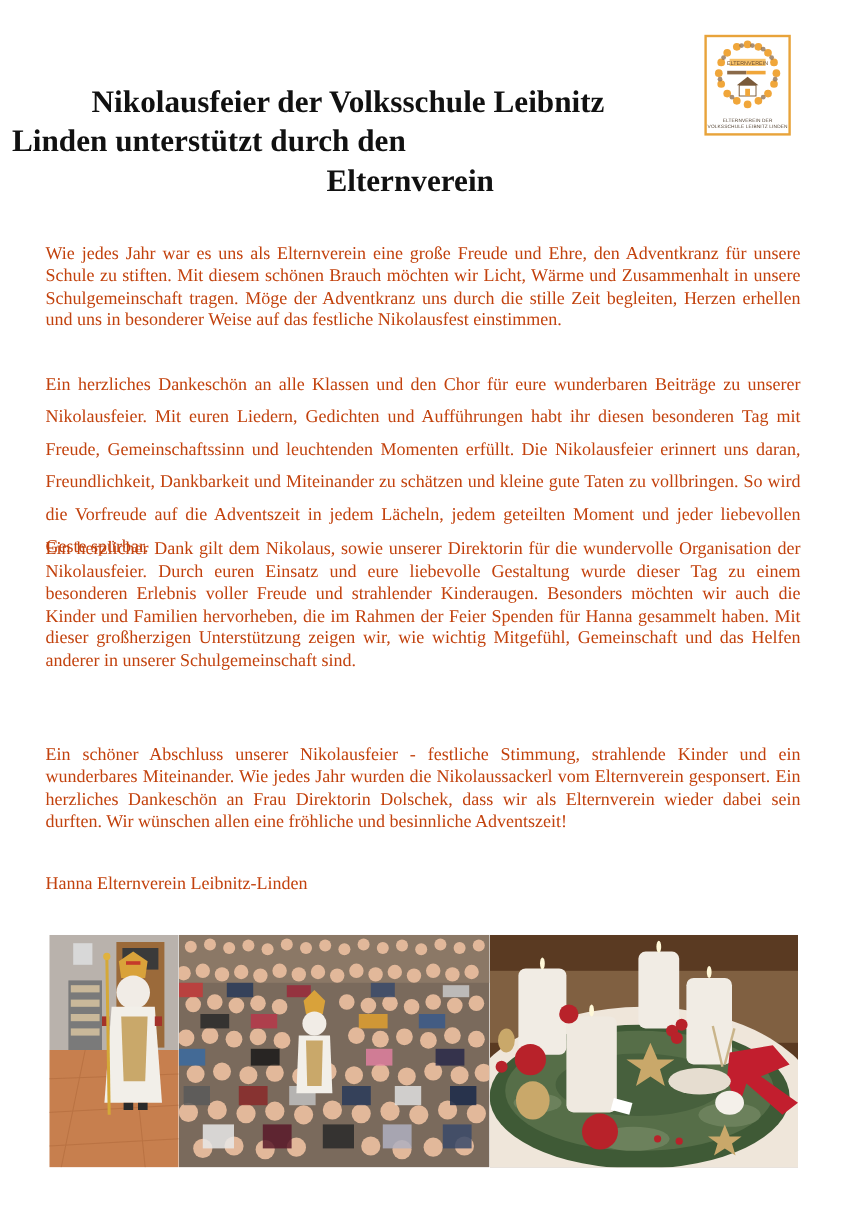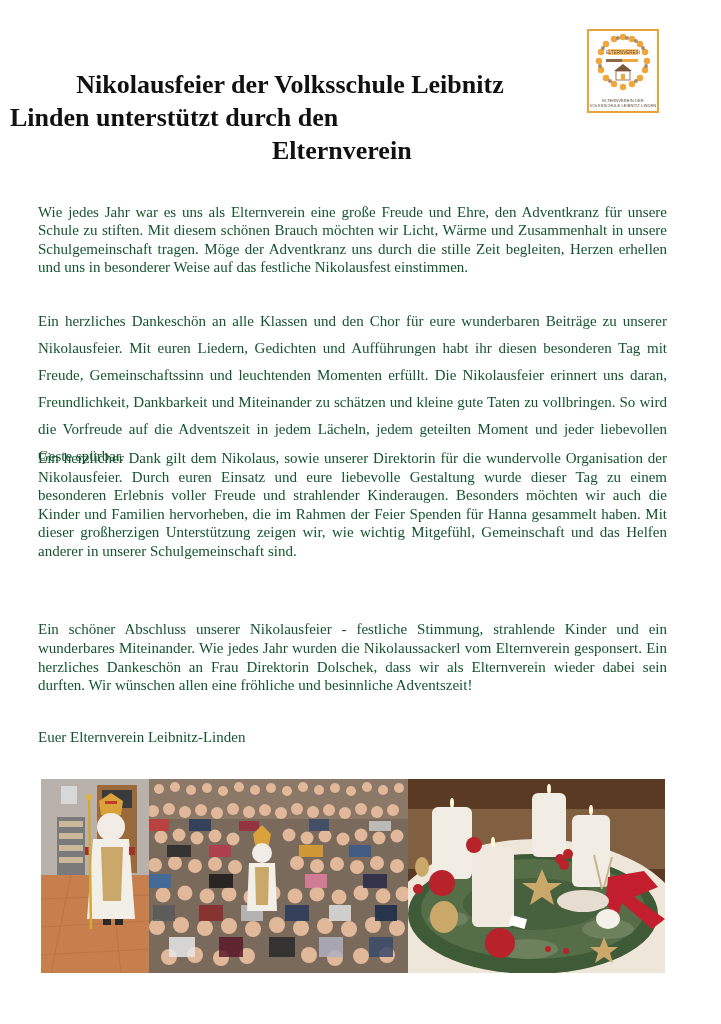--- a/index.html
+++ b/index.html
@@ -57,21 +57,21 @@
     letter-spacing: 0.1px;
   }
 
   .para {
     position: absolute;
     left: 38px;
     width: 629px;
     margin: 0;
     font-family: "Liberation Serif", serif;
     font-size: 15px;
-    color: #14532d;
+    color: #c2410c;
     text-align: justify;
     text-align-last: left;
   }
   .p1 { top: 203px; line-height: 18.3px; }
   .p2 { top: 308px; line-height: 27px; }
   .p3 { top: 449px; line-height: 18.6px; }
   .p4 { top: 620px; line-height: 18.8px; }
   .signature { top: 728px; line-height: 18px; }
 
   .photos {
@@ -144,21 +144,21 @@
   <div class="logo-caption">
     <div>ELTERNVEREIN DER</div>
     <div>VOLKSSCHULE LEIBNITZ LINDEN</div>
   </div>
 </div>
 
 <p class="para p1">Wie jedes Jahr war es uns als Elternverein eine große Freude und Ehre, den Adventkranz für unsere Schule zu stiften. Mit diesem schönen Brauch möchten wir Licht, Wärme und Zusammenhalt in unsere Schulgemeinschaft tragen. Möge der Adventkranz uns durch die stille Zeit begleiten, Herzen erhellen und uns in besonderer Weise auf das festliche Nikolausfest einstimmen.</p>
 <p class="para p2">Ein herzliches Dankeschön an alle Klassen und den Chor für eure wunderbaren Beiträge zu unserer Nikolausfeier. Mit euren Liedern, Gedichten und Aufführungen habt ihr diesen besonderen Tag mit Freude, Gemeinschaftssinn und leuchtenden Momenten erfüllt. Die Nikolausfeier erinnert uns daran, Freundlichkeit, Dankbarkeit und Miteinander zu schätzen und kleine gute Taten zu vollbringen. So wird die Vorfreude auf die Adventszeit in jedem Lächeln, jedem geteilten Moment und jeder liebevollen Geste spürbar.</p>
 <p class="para p3">Ein herzlicher Dank gilt dem Nikolaus, sowie unserer Direktorin für die wundervolle Organisation der Nikolausfeier. Durch euren Einsatz und eure liebevolle Gestaltung wurde dieser Tag zu einem besonderen Erlebnis voller Freude und strahlender Kinderaugen. Besonders möchten wir auch die Kinder und Familien hervorheben, die im Rahmen der Feier Spenden für Hanna gesammelt haben. Mit dieser großherzigen Unterstützung zeigen wir, wie wichtig Mitgefühl, Gemeinschaft und das Helfen anderer in unserer Schulgemeinschaft sind.</p>
 <p class="para p4">Ein schöner Abschluss unserer Nikolausfeier - festliche Stimmung, strahlende Kinder und ein wunderbares Miteinander. Wie jedes Jahr wurden die Nikolaussackerl vom Elternverein gesponsert. Ein herzliches Dankeschön an Frau Direktorin Dolschek, dass wir als Elternverein wieder dabei sein durften. Wir wünschen allen eine fröhliche und besinnliche Adventszeit!</p>
-<p class="para signature">Euer Elternverein Leibnitz-Linden</p>
+<p class="para signature">Hanna Elternverein Leibnitz-Linden</p>
 
 <div class="photos">
 
   <div class="photo ph-nikolaus">
     <svg viewBox="0 0 108 194" preserveAspectRatio="none">
       <rect x="0" y="0" width="108" height="96" fill="#b9b2ac"></rect>
       <rect x="0" y="96" width="108" height="98" fill="#c77f4e"></rect>
       <g stroke="#b06a3c" stroke-width="0.8" opacity="0.6">
         <line x1="0" y1="120" x2="108" y2="116"></line>
         <line x1="0" y1="148" x2="108" y2="142"></line>

